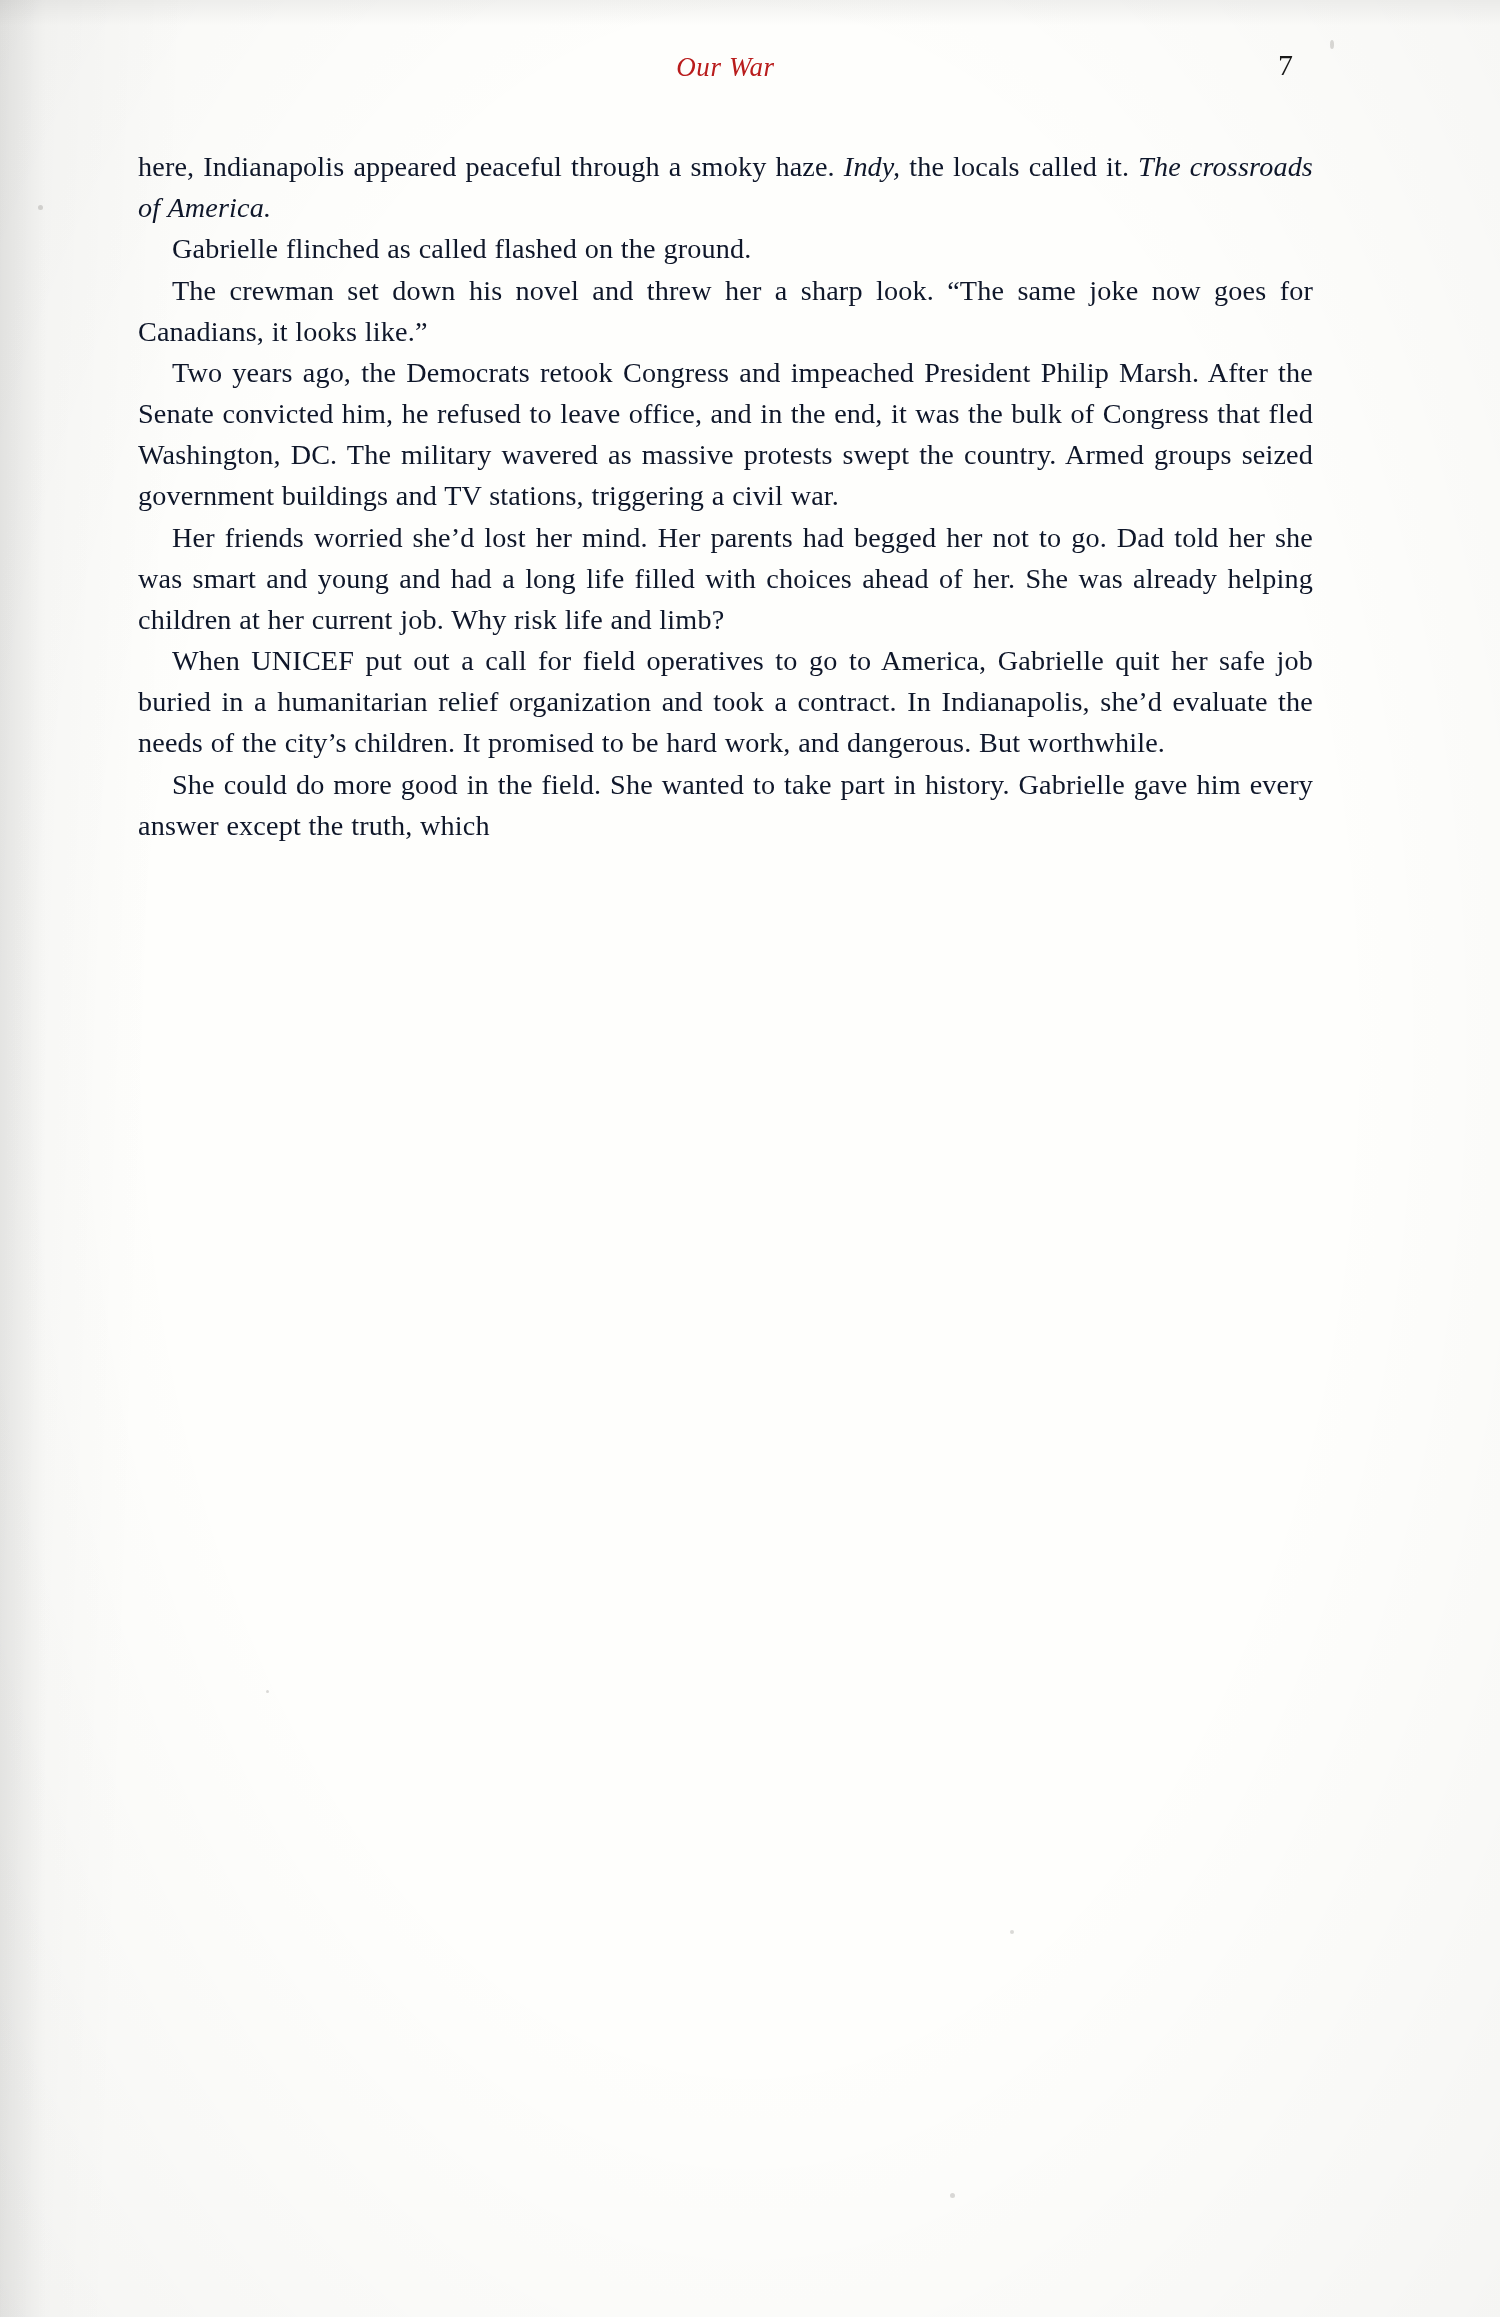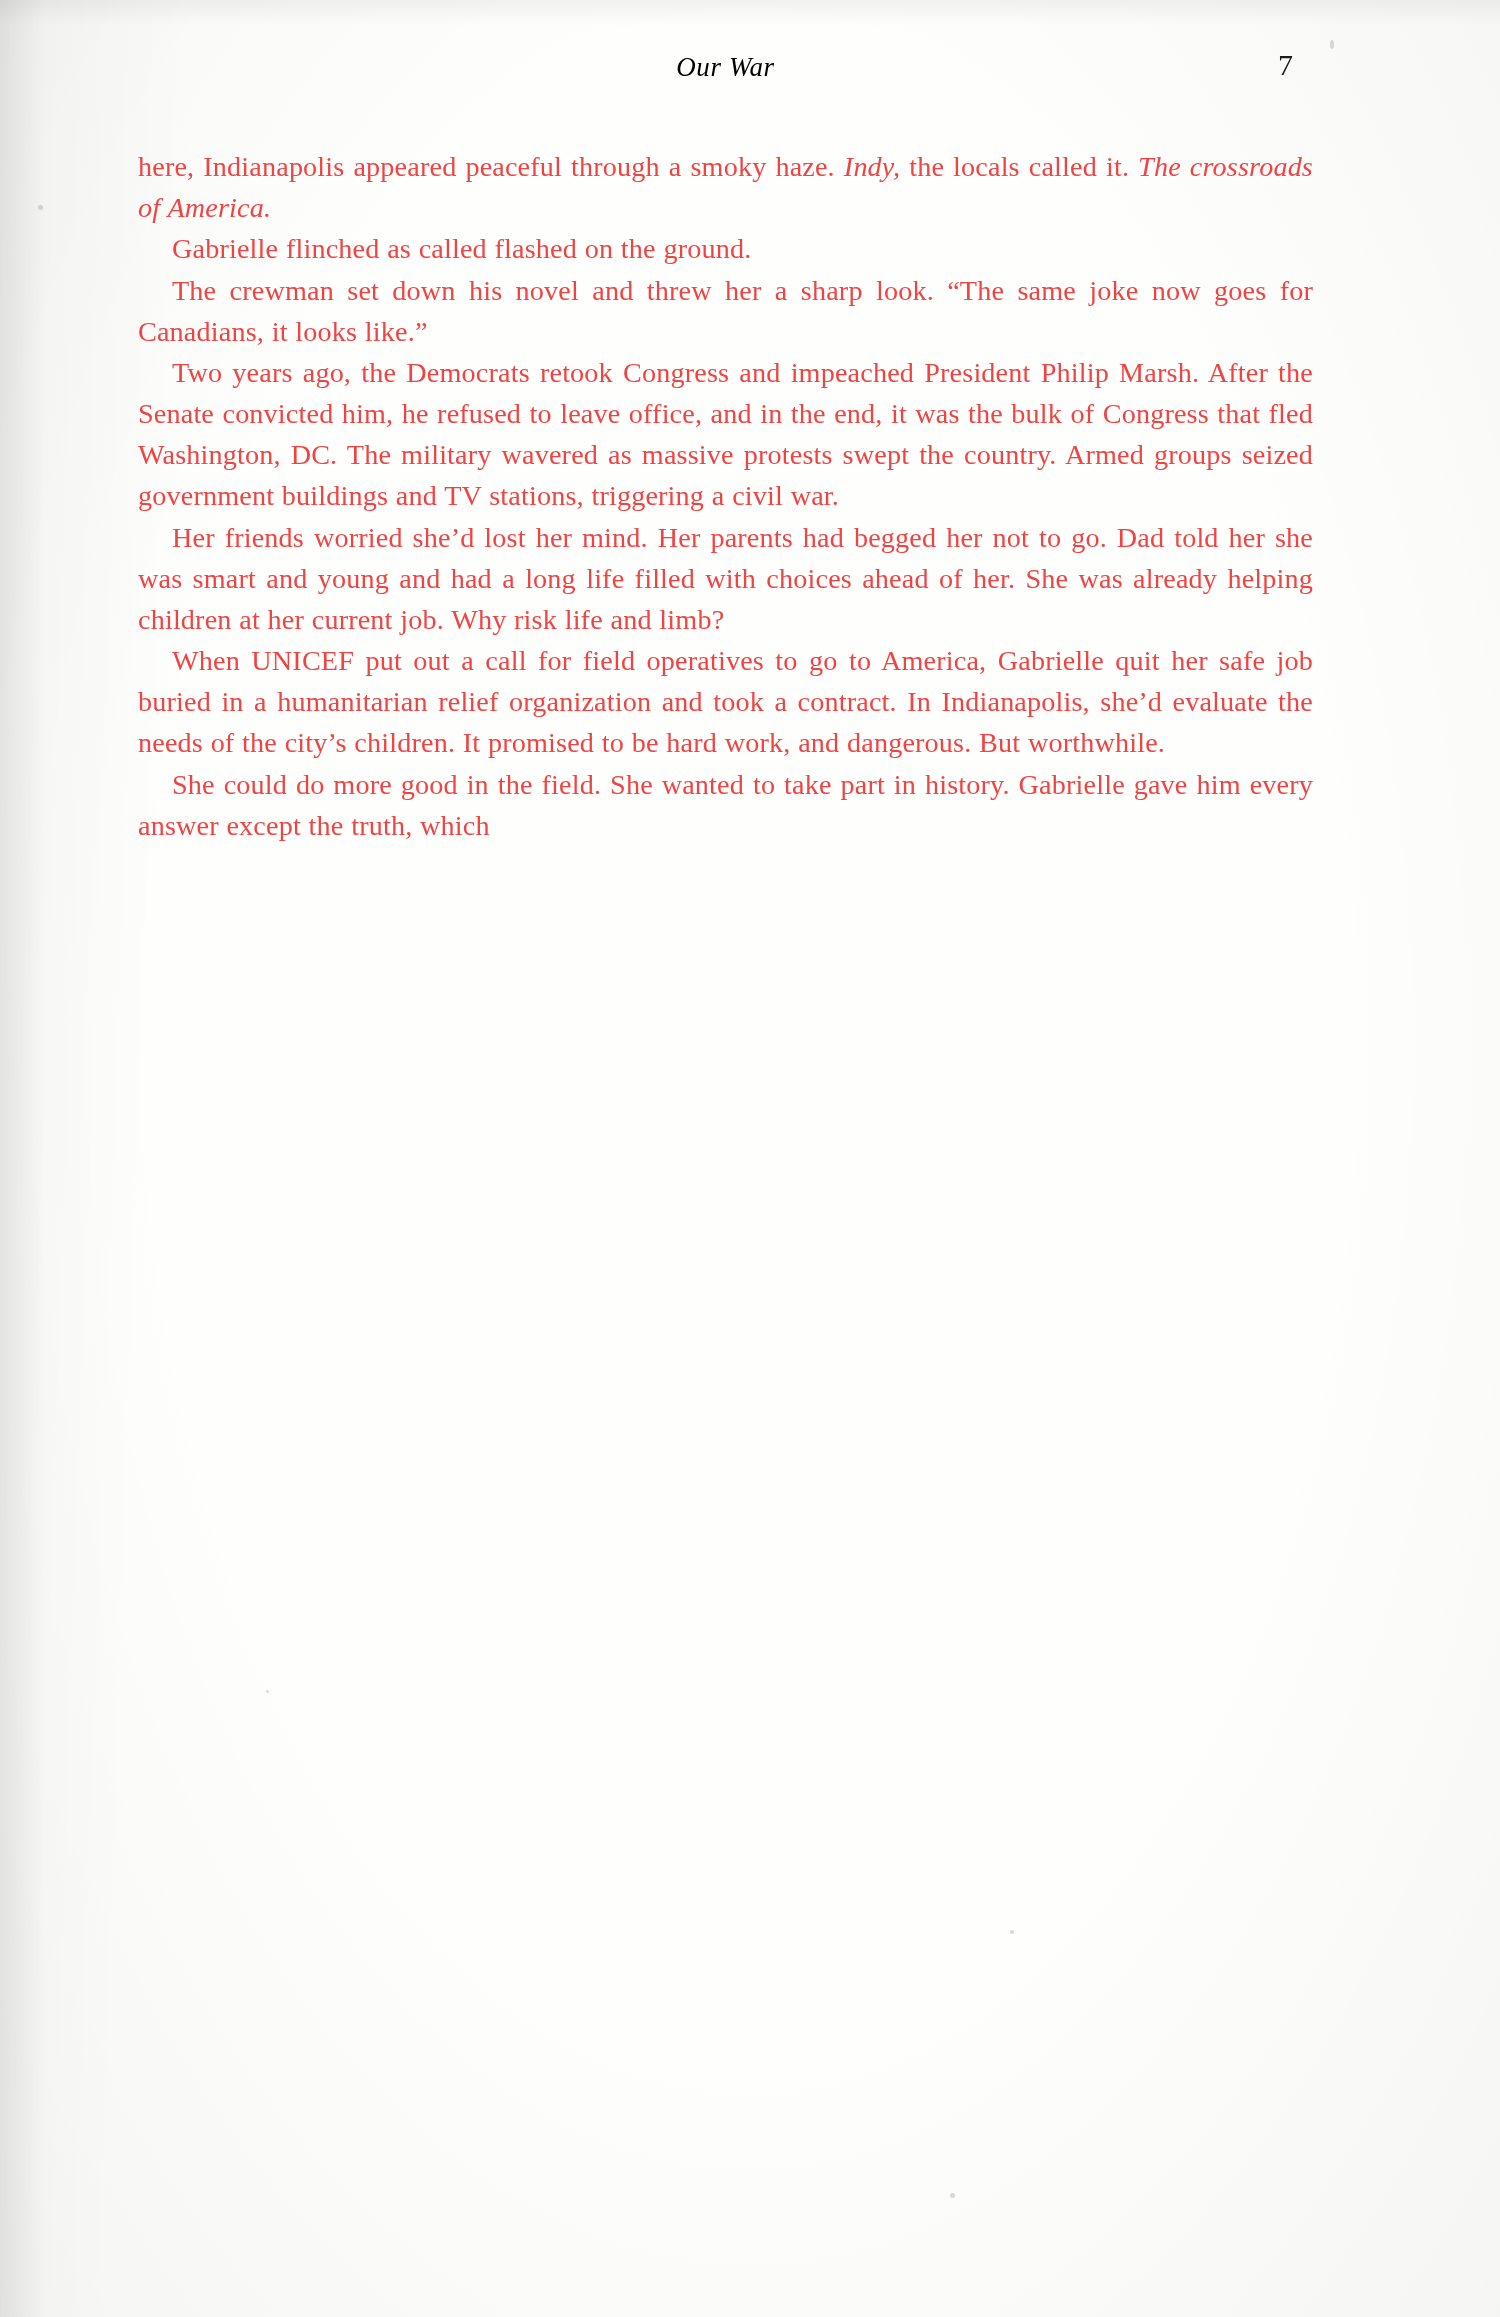--- a/index.html
+++ b/index.html
@@ -45,36 +45,36 @@
   }
   .running-head .title {
     position: absolute;
     left: 0;
     right: 0;
     top: 0;
     text-align: center;
     font-style: italic;
     font-size: 27px;
     letter-spacing: 0.6px;
-    color: #000000;
+    color: #b91c1c;
   }
   .running-head .folio {
     position: absolute;
     right: 20px;
     top: -4px;
     font-size: 30px;
     color: #1a1a1a;
   }
   .body-text {
     margin-top: 46px;
     font-size: 28.2px;
     line-height: 1.46;
     text-align: justify;
     text-justify: inter-word;
-    color: #ef4444;
+    color: #0f172a;
     letter-spacing: 0.15px;
     word-spacing: 0.5px;
   }
   .body-text p {
     margin: 0;
     text-indent: 34px;
   }
   .body-text p.noindent {
     text-indent: 0;
   }

